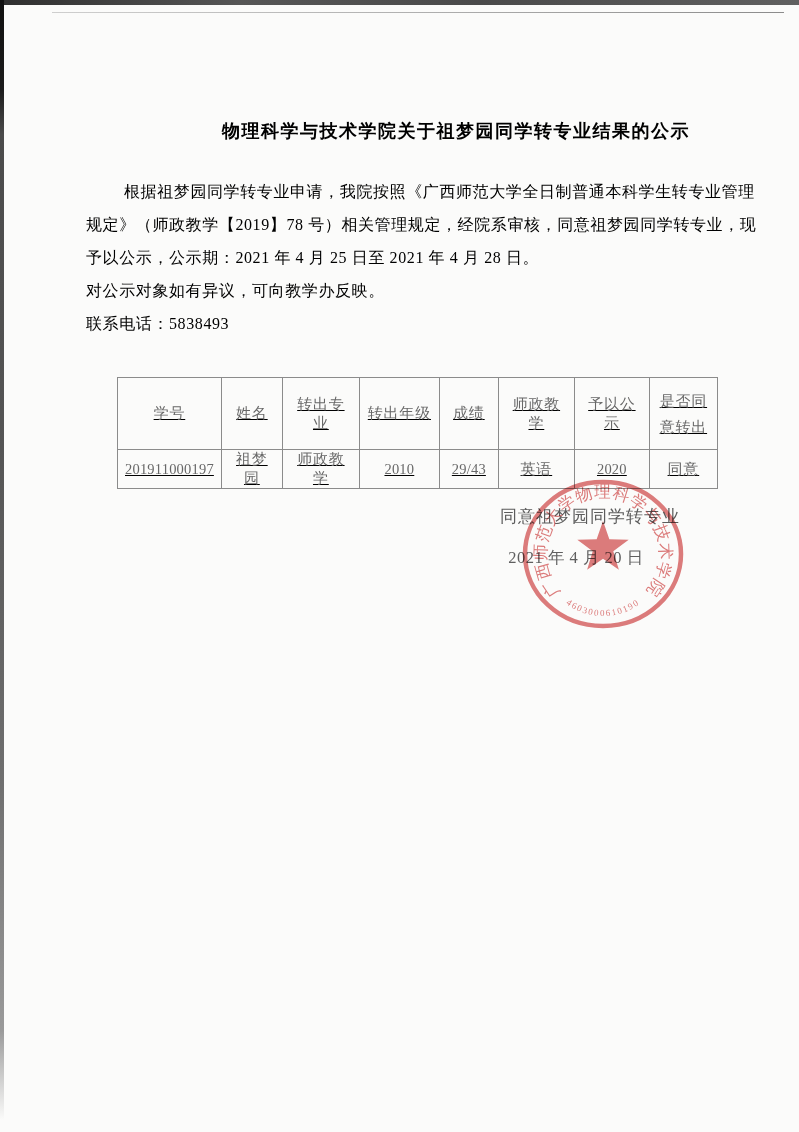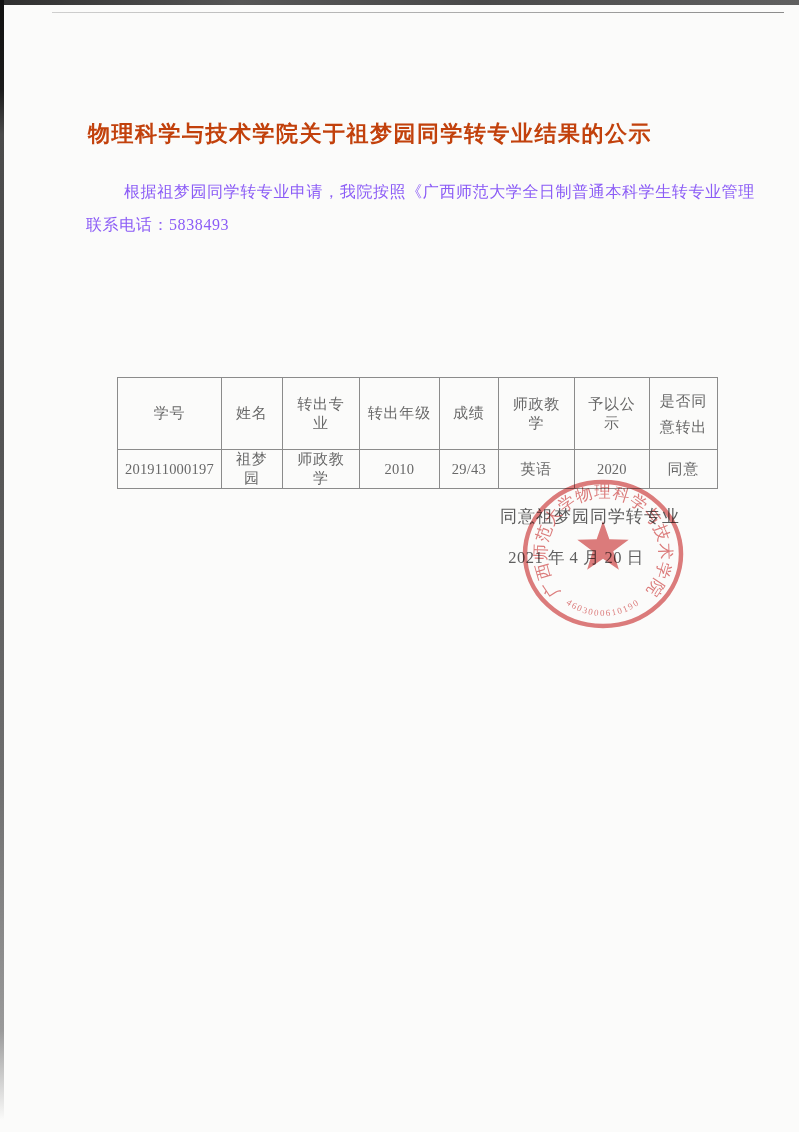--- a/index.html
+++ b/index.html
@@ -26,43 +26,44 @@
     background: linear-gradient(180deg, #101010 0%, #1c1c1c 8%, #4b4b4b 12%, #555555 40%, #6f6f6f 70%, #9a9a9a 92%, rgba(180,180,180,0) 100%);
   }
   .paper-edge-line {
     position: absolute; left: 52px; top: 12px;
     width: 732px; height: 1px;
     background: linear-gradient(90deg, rgba(170,170,170,.55), rgba(150,150,150,.75) 50%, rgba(120,120,120,.85));
   }
   .doc-title {
     position: absolute; left: 88px; top: 119px;
     width: 652px; padding-right: 50px; box-sizing: border-box;
-    text-align: left;
-    font-size: 22px; font-weight: bold;
+    text-align: right;
+    font-size: 18px; font-weight: bold;
     letter-spacing: 1.5px;
-    color: #c2410c;
+    color: #000000;
     white-space: nowrap;
   }
   .body-text {
     position: absolute; left: 86px; top: 181px;
     width: 656px;
-    font-size: 16px; color: #8b5cf6;
+    font-size: 16px; color: #000000;
     letter-spacing: 0.6px;
   }
   .body-line {
     height: 33px; line-height: 22px;
     white-space: nowrap;
   }
   .body-line.indent { text-indent: 38px; }
 
   table.transfer-table {
     position: absolute; left: 117px; top: 377px;
     border-collapse: collapse;
     table-layout: fixed;
     font-family: "Liberation Serif", "DejaVu Serif", serif;
+    text-decoration: underline;
   }
   .transfer-table th, .transfer-table td {
     border: 1px solid #8b8b8b;
     text-align: center; vertical-align: middle;
     font-weight: normal;
     color: #686868;
     font-size: 15px;
     letter-spacing: 0.8px;
     padding: 0 7px;
     overflow: hidden;
@@ -100,20 +101,23 @@
 <div class="page">
 
   <div class="scan-top"></div>
   <div class="scan-left"></div>
   <div class="paper-edge-line"></div>
 
   <div class="doc-title">物理科学与技术学院关于祖梦园同学转专业结果的公示</div>
 
   <div class="body-text">
     <div class="body-line indent">根据祖梦园同学转专业申请，我院按照《广西师范大学全日制普通本科学生转专业管理</div>
+    <div class="body-line">规定》（师政教学【2019】78 号）相关管理规定，经院系审核，同意祖梦园同学转专业，现</div>
+    <div class="body-line">予以公示，公示期：2021 年 4 月 25 日至 2021 年 4 月 28 日。</div>
+    <div class="body-line">对公示对象如有异议，可向教学办反映。</div>
     <div class="body-line">联系电话：5838493</div>
   </div>
 
   <table class="transfer-table">
     <colgroup>
       <col style="width:103px">
         <col style="width:61px">
         <col style="width:77px">
         <col style="width:80px">
       <col style="width:59px">

